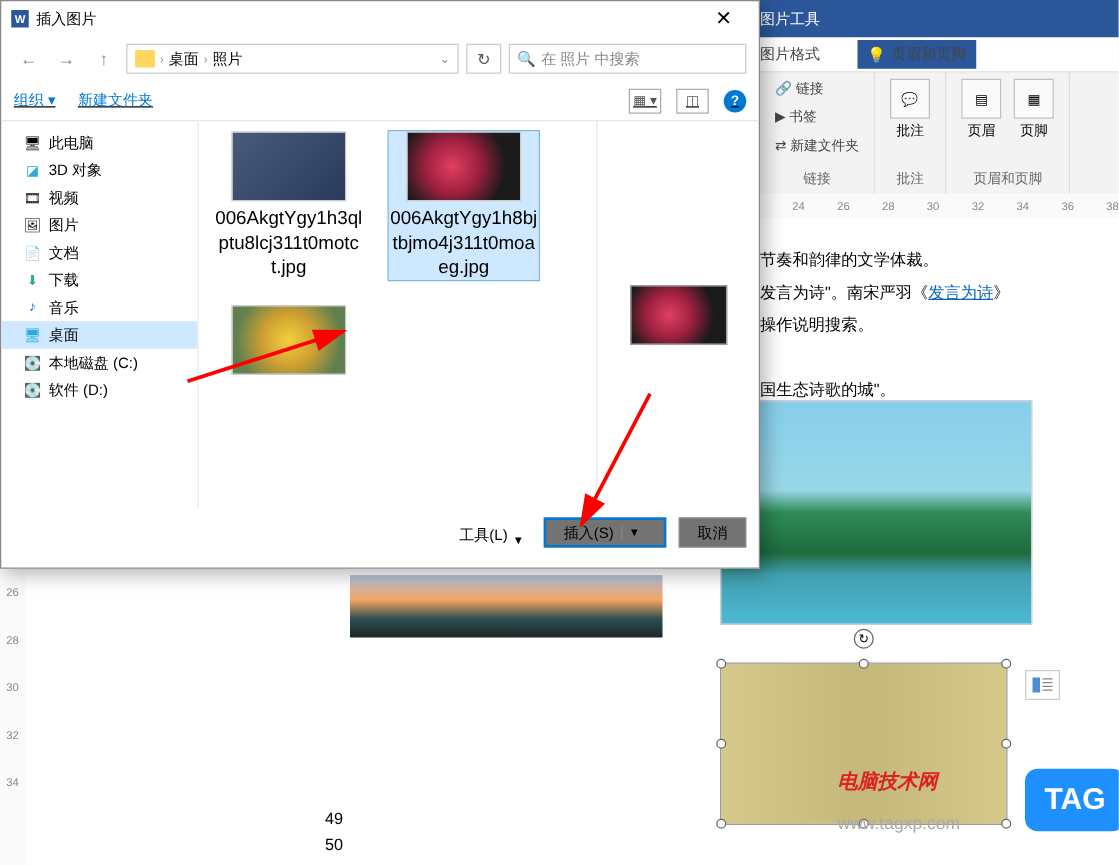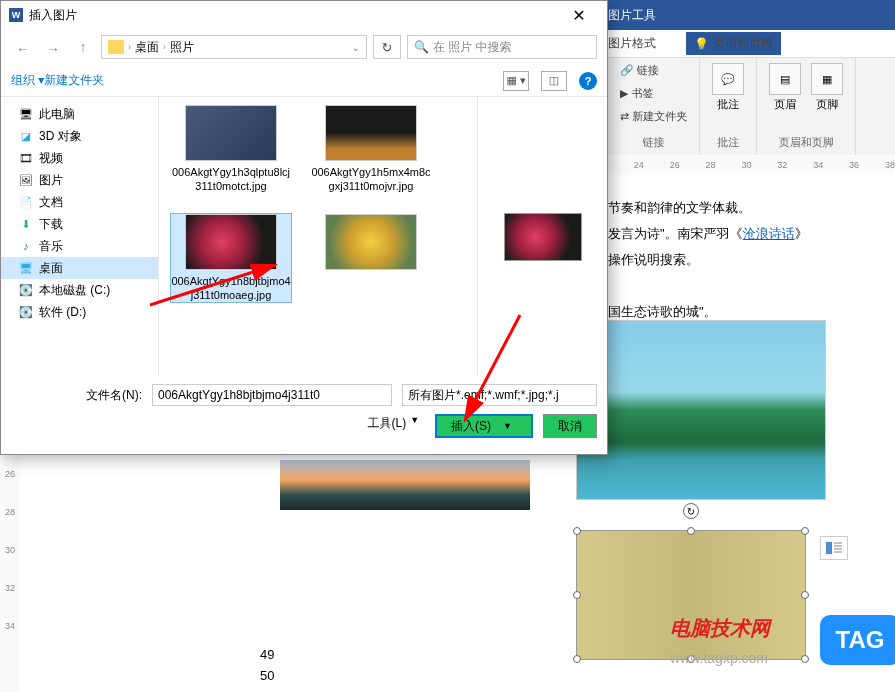--- a/index.html
+++ b/index.html
@@ -30,65 +30,65 @@
     .doc-text { position: absolute; left: 588px; top: 20px; font-size: 13px; line-height: 2; }
     .doc-link { color: #0563c1; text-decoration: underline; }
     .doc-img-lake { position: absolute; left: 556px; top: 145px; width: 250px; height: 180px; background: linear-gradient(to bottom, #87ceeb 0%, #98d8e8 40%, #2e8b57 50%, #1e6b3e 68%, #40a0b0 78%, #4db8d4 100%); border: 1px solid #ccc; }
     .doc-img-sunset { position: absolute; left: 260px; top: 285px; width: 250px; height: 50px; background: linear-gradient(to bottom, #b0c4de 0%, #f4a460 40%, #2f4f4f 70%, #1a2828 100%); overflow: hidden; }
     .watermark-text { position: absolute; left: 272px; top: 355px; font-size: 48px; color: #5a9aa5; font-family: SimSun; letter-spacing: 8px; }
     .texture-box { position: absolute; left: 556px; top: 355px; width: 230px; height: 130px; background: linear-gradient(90deg, #d4c88a, #c4b87a, #d4c88a); border: 1px solid #999; }
     .sel-handle { position: absolute; width: 8px; height: 8px; background: #fff; border: 1px solid #666; border-radius: 50%; }
     .rotate-handle { position: absolute; top: -28px; left: 50%; transform: translateX(-50%); width: 16px; height: 16px; border: 1px solid #666; border-radius: 50%; display: flex; align-items: center; justify-content: center; font-size: 10px; }
     .layout-btn { position: absolute; left: 800px; top: 361px; width: 28px; height: 24px; border: 1px solid #ccc; background: #fff; display: flex; align-items: center; justify-content: center; }
     .doc-nums { position: absolute; left: 240px; top: 470px; font-size: 13px; line-height: 1.6; }
-    .brand-text { position: absolute; left: 650px; top: 440px; font-size: 20px; font-weight: bold; color: #e02020; font-style: italic; }
+    .brand-text { position: absolute; left: 650px; top: 440px; font-size: 16px; font-weight: bold; color: #e02020; font-style: italic; }
     .brand-url { position: absolute; left: 650px; top: 475px; font-size: 14px; color: #aaa; }
     .tag-badge { position: absolute; left: 800px; top: 440px; width: 80px; height: 50px; background: #1e90ff; color: #fff; border-radius: 10px; display: flex; align-items: center; justify-content: center; font-size: 24px; font-weight: bold; }
     .arrow-red { position: absolute; pointer-events: none; }
     
     
     .file-dialog { position: absolute; top: 0; left: 0; width: 608px; height: 455px; background: #fff; border: 1px solid #888; box-shadow: 4px 4px 15px rgba(0,0,0,0.3); z-index: 10; display: flex; flex-direction: column; }
     .dlg-title { height: 28px; display: flex; align-items: center; padding: 0 8px; font-size: 12px; }
     .dlg-title-icon { width: 14px; height: 14px; background: #2b579a; color: #fff; font-size: 9px; display: flex; align-items: center; justify-content: center; margin-right: 6px; font-weight: bold; }
     .dlg-close { margin-left: auto; width: 40px; text-align: center; font-size: 16px; cursor: pointer; }
     .dlg-nav { height: 36px; display: flex; align-items: center; padding: 0 10px; gap: 6px; }
     .nav-arrow { width: 24px; height: 24px; display: flex; align-items: center; justify-content: center; color: #888; font-size: 14px; }
     .breadcrumb { flex: 1; height: 24px; border: 1px solid #ccc; display: flex; align-items: center; padding: 0 6px; gap: 4px; font-size: 12px; }
     .bc-folder { width: 16px; height: 14px; background: #ffd75e; border-radius: 1px; }
     .bc-sep { color: #888; font-size: 9px; }
     .refresh-btn { width: 28px; height: 24px; border: 1px solid #ccc; display: flex; align-items: center; justify-content: center; font-size: 13px; color: #555; }
     .search-box { width: 190px; height: 24px; border: 1px solid #ccc; display: flex; align-items: center; padding: 0 6px; gap: 4px; font-size: 12px; color: #888; }
-    .dlg-toolbar { height: 32px; display: flex; align-items: center; padding: 0 10px; font-size: 12px; border-bottom: 1px solid #e8e8e8; }
+    .dlg-toolbar { height: 32px; display: flex; align-items: center; padding: 0 10px; gap: 18px; font-size: 12px; border-bottom: 1px solid #e8e8e8; text-decoration: underline; }
     .tb-link { color: #0078d4; }
     .tb-right { margin-left: auto; display: flex; gap: 12px; align-items: center; }
     .tb-icon { width: 26px; height: 20px; border: 1px solid #aaa; display: flex; align-items: center; justify-content: center; font-size: 11px; color: #555; }
     .help-icon { width: 18px; height: 18px; border-radius: 50%; background: #0078d4; color: #fff; display: flex; align-items: center; justify-content: center; font-size: 11px; font-weight: bold; }
     .dlg-body { flex: 1; display: flex; overflow: hidden; }
     .nav-tree { width: 158px; border-right: 1px solid #e8e8e8; padding: 6px 0; overflow: hidden; }
     .tree-item { height: 22px; display: flex; align-items: center; padding-left: 18px; gap: 6px; font-size: 12px; }
     .tree-item.sel { background: #cde8ff; }
     .tree-icon { width: 14px; height: 14px; display: flex; align-items: center; justify-content: center; font-size: 11px; }
     .file-area { flex: 1; display: flex; padding: 8px 0 8px 12px; gap: 20px; flex-wrap: wrap; align-content: flex-start; overflow: hidden; }
     .file-item { width: 120px; display: flex; flex-direction: column; align-items: center; gap: 4px; }
     .file-item.sel { background: #cde8ff; outline: 1px solid #7ab8e0; }
     .thumb { width: 92px; height: 56px; border: 1px solid #ccc; background: #333; }
     .thumb.t1 { background: linear-gradient(135deg, #4a5a7a, #2a3a5a); }
     .thumb.t2 { background: linear-gradient(to bottom, #1a1a1a 50%, #c08030 80%); }
     .thumb.t3 { background: radial-gradient(circle at 40% 50%, #e04060, #a02040, #1a1a1a 70%); }
     .thumb.t4 { background: radial-gradient(circle at 50% 50%, #f0d040, #d0a030, #608050 80%); }
-    .file-name { font-size: 11px; text-align: center; line-height: 1.3; word-break: break-all; }
+    .file-name { font-size: 15px; text-align: center; line-height: 1.3; word-break: break-all; }
     .preview-pane { width: 130px; border-left: 1px solid #e8e8e8; display: flex; align-items: center; justify-content: center; }
     .preview-img { width: 78px; height: 48px; background: radial-gradient(circle at 40% 50%, #e04060, #a02040, #1a1a1a 70%); border: 1px solid #999; }
     .dlg-footer { padding: 8px 10px; }
     .footer-row { display: flex; align-items: center; gap: 10px; margin-bottom: 8px; font-size: 12px; justify-content: flex-end; }
     .footer-label { }
     .fn-input { width: 240px; height: 22px; border: 1px solid #ccc; padding: 0 5px; font-size: 12px; }
     .ft-select { width: 195px; height: 22px; border: 1px solid #ccc; padding: 0 5px; font-size: 12px; display:flex; align-items:center; }
-    .tools-btn { height: 22px; border: none; background: none; font-size: 12px; padding: 0 6px; display:flex; align-items:flex-start; }
-    .btn { height: 24px; padding: 0 14px; border: 1px solid #888; background: #22c55e; font-size: 12px; display:flex; align-items:center; }
+    .tools-btn { height: 22px; border: none; background: none; font-size: 12px; padding: 0 6px; display:flex; align-items:flex-end; }
+    .btn { height: 24px; padding: 0 14px; border: 1px solid #888; background: #737373; font-size: 12px; display:flex; align-items:center; }
     .btn.primary { border: 2px solid #0078d4; }
     .dd-arrow { border-left: 1px solid #888; padding: 0 5px; margin-left: 6px; font-size: 9px; }
   </style>
 </head>
 <body>
 
 <div class="word-ribbon">
   <div class="ribbon-top">
     <span>图片工具</span>
   </div>
@@ -156,21 +156,21 @@
   <span>26</span>
   <span>28</span>
   <span>30</span>
   <span>32</span>
   <span>34</span>
 </div>
 
 <div class="doc-area">
   <div class="doc-text">
     <div>节奏和韵律的文学体裁。</div>
-    <div><span>发言为诗"。南宋严羽《</span><span class="doc-link">沧浪诗话</span><span>》</span></div>
+    <div><span>发言为诗"。南宋严羽《</span><span class="doc-link">发言为诗</span><span>》</span></div>
     <div>操作说明搜索。</div>
     <div style="height:26px"></div>
     <div>国生态诗歌的城"。</div>
   </div>
   <div class="doc-img-lake"></div>
   <div class="doc-img-sunset"></div>
 
   <div class="texture-box">
     <div class="rotate-handle">↻</div>
     <div class="sel-handle" style="top:-4px;left:-4px"></div>
@@ -289,44 +289,33 @@
       <div class="tree-item">
           <span class="tree-icon">💽</span>
           <span>软件 (D:)</span>
         </div>
     </div>
     <div class="file-area">
       <div class="file-item">
         <div class="thumb t1"></div>
         <div class="file-name">006AkgtYgy1h3qlptu8lcj311t0motct.jpg</div>
       </div>
-      <div class="file-item">
-        <div class="thumb t2"></div>
-        <div class="file-name">006AkgtYgy1h5mx4m8cgxj311t0mojvr.jpg</div>
-      </div>
       <div class="file-item sel">
         <div class="thumb t3"></div>
         <div class="file-name">006AkgtYgy1h8bjtbjmo4j311t0moaeg.jpg</div>
       </div>
       <div class="file-item">
         <div class="thumb t4"></div>
       </div>
     </div>
     <div class="preview-pane">
       <div class="preview-img"></div>
     </div>
   </div>
   <div class="dlg-footer">
-    <div class="footer-row">
-      <span class="footer-label">文件名(N):</span>
-      <input class="fn-input" value="006AkgtYgy1h8bjtbjmo4j311t0" style="">
-      <div class="ft-select">
-          <span>所有图片*.emf;*.wmf;*.jpg;*.j</span>
-        </div>
-    </div>
     <div class="footer-row">
       <div class="tools-btn">
           <span>工具(L)</span> 
           <span style="font-size:9px;margin-left:4px">▼</span>
         </div>
       <div class="btn primary">
           <span>插入(S)</span>
           <span class="dd-arrow">▼</span>
         </div>
       <div class="btn">取消</div>

